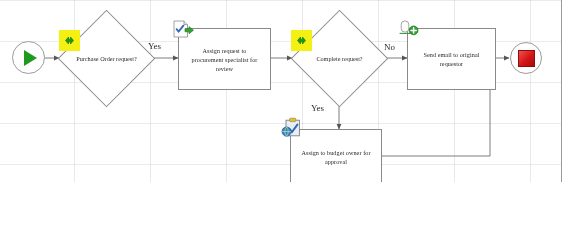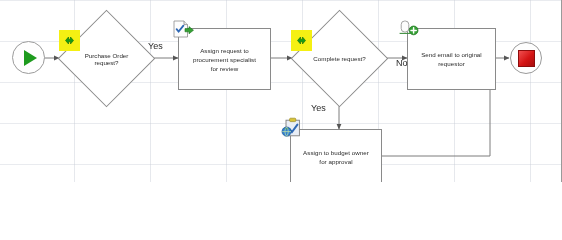--- a/index.html
+++ b/index.html
@@ -3,20 +3,21 @@
 <meta charset="utf-8">
 <style>
   html,body{margin:0;padding:0;background:#ffffff;}
   body{font-family:"Liberation Sans",sans-serif;}
   #canvas{
     position:relative;
     width:562px;height:182px;
     background:#ffffff;
     overflow:hidden;
     box-sizing:border-box;
+    font-family:Liberation Serif, serif;
   }
   
   #grid{
     position:absolute;left:0;top:0;width:562px;height:209px;
     background-image:
       linear-gradient(to right, rgba(200,205,215,.45) 1px, transparent 1px),
       linear-gradient(to bottom, rgba(200,205,215,.40) 1px, transparent 1px);
     background-size:76px 41px;
     background-position:-2px 0px;
     pointer-events:none;
@@ -180,21 +181,21 @@
       <rect x="5" y="3.2" width="13.4" height="15.6" fill="#e9eef6" stroke="#7f7f7f" stroke-width="0.9"></rect>
       <rect x="8.6" y="1.2" width="6.2" height="3.4" rx="1" fill="#d8c33a" stroke="#9c8c20" stroke-width="0.7"></rect>
       <path d="M8.4,12.2 L11,15 L16.4,7.6" fill="none" stroke="#2f68b5" stroke-width="2" stroke-linecap="round"></path>
       <circle cx="5.6" cy="14.6" r="4.6" fill="#2f7fd0" stroke="#1c5691" stroke-width="0.7"></circle>
       <path d="M1.2,14.6 L10,14.6 M5.6,10 C3.4,12.6 3.4,16.6 5.6,19.2 C7.8,16.6 7.8,12.6 5.6,10 Z" fill="none" stroke="#bfe0a8" stroke-width="0.8"></path>
       <path d="M3.2,11.6 C4.6,12.6 6.6,12.4 8,11.4" fill="#5aa83a" opacity="0.85"></path>
     </svg>
   </div>
 
   <div class="branch" style="left:148px;top:41px;">Yes</div>
-  <div class="branch" style="left:396px;top:42px;margin-top:16px;">No</div>
+  <div class="branch" style="left:384px;top:42px;">No</div>
   <div class="branch" style="left:311px;top:103px;">Yes</div>
 
   <div id="borders">
     <div class="b-right"></div>
     <div class="b-bottom2"></div>
     <div class="b-bottom"></div>
   </div>
 
 </div>
 

